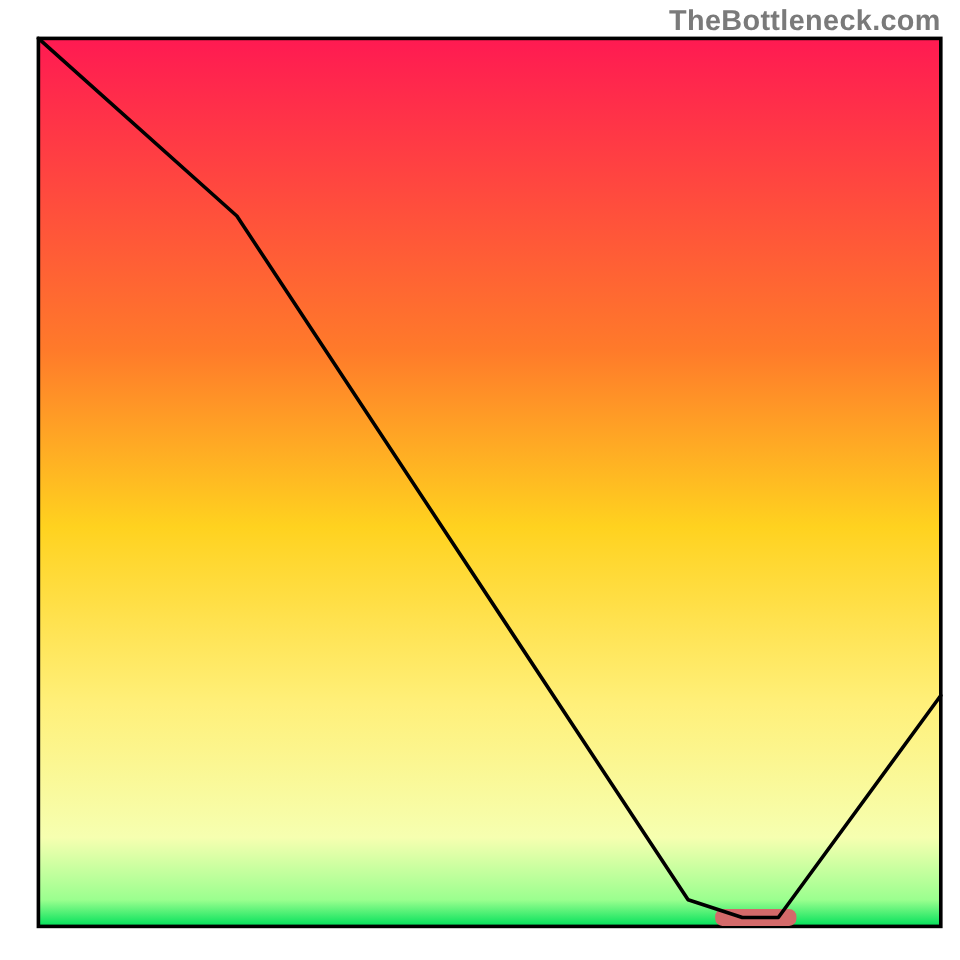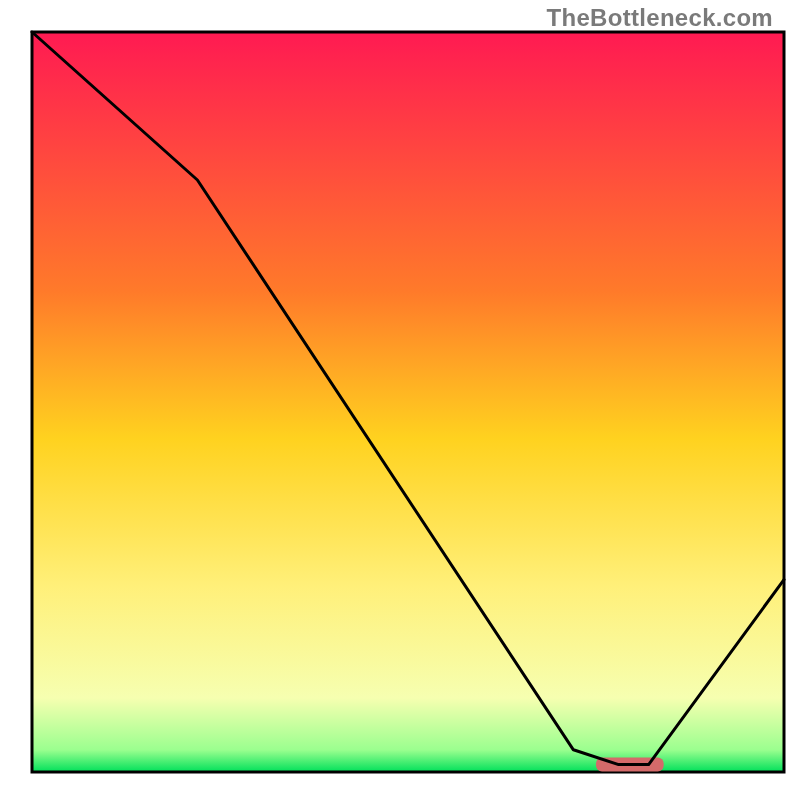--- a/index.html
+++ b/index.html
@@ -12,21 +12,21 @@
     font-family: Arial, Helvetica, sans-serif;
   }
   .chart-container {
     position: relative;
     width: 800px;
     height: 800px;
   }
   .watermark {
     position: absolute;
     top: 4px;
-    right: 27px;
+    right: 16px;
     font-size: 24px;
     font-weight: 600;
     color: #7a7a7a;
     letter-spacing: 0.3px;
     z-index: 10;
   }
   svg {
     display: block;
   }
   .curve {

